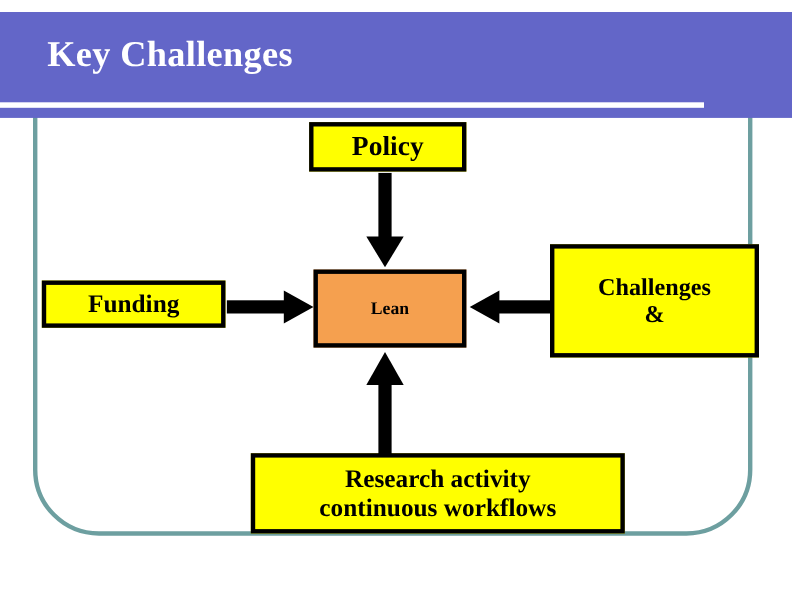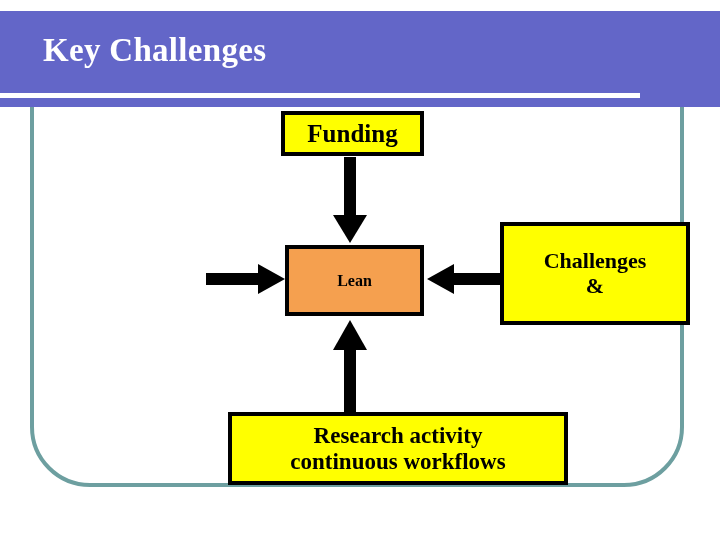--- a/index.html
+++ b/index.html
@@ -120,23 +120,26 @@
 <div id="slide">
 
   <div id="content-frame"></div>
 
   <div id="header-band"></div>
   <div id="frame-mask"></div>
   <div id="header-rule"></div>
   <div id="header-title">Key Challenges</div>
 
   <div class="node node-yellow" id="node-policy">
+    <span>Policy</span>
+  </div>
+
+  <div class="node node-yellow" id="node-funding">
     <span>Funding</span>
   </div>
-
 
   <div class="node node-orange" id="node-lean">
     <span>
       <span>Lean</span><br>
     </span>
   </div>
 
   <div class="node node-yellow" id="node-competitive">
     <span>
       <span>Challenges</span><br>

